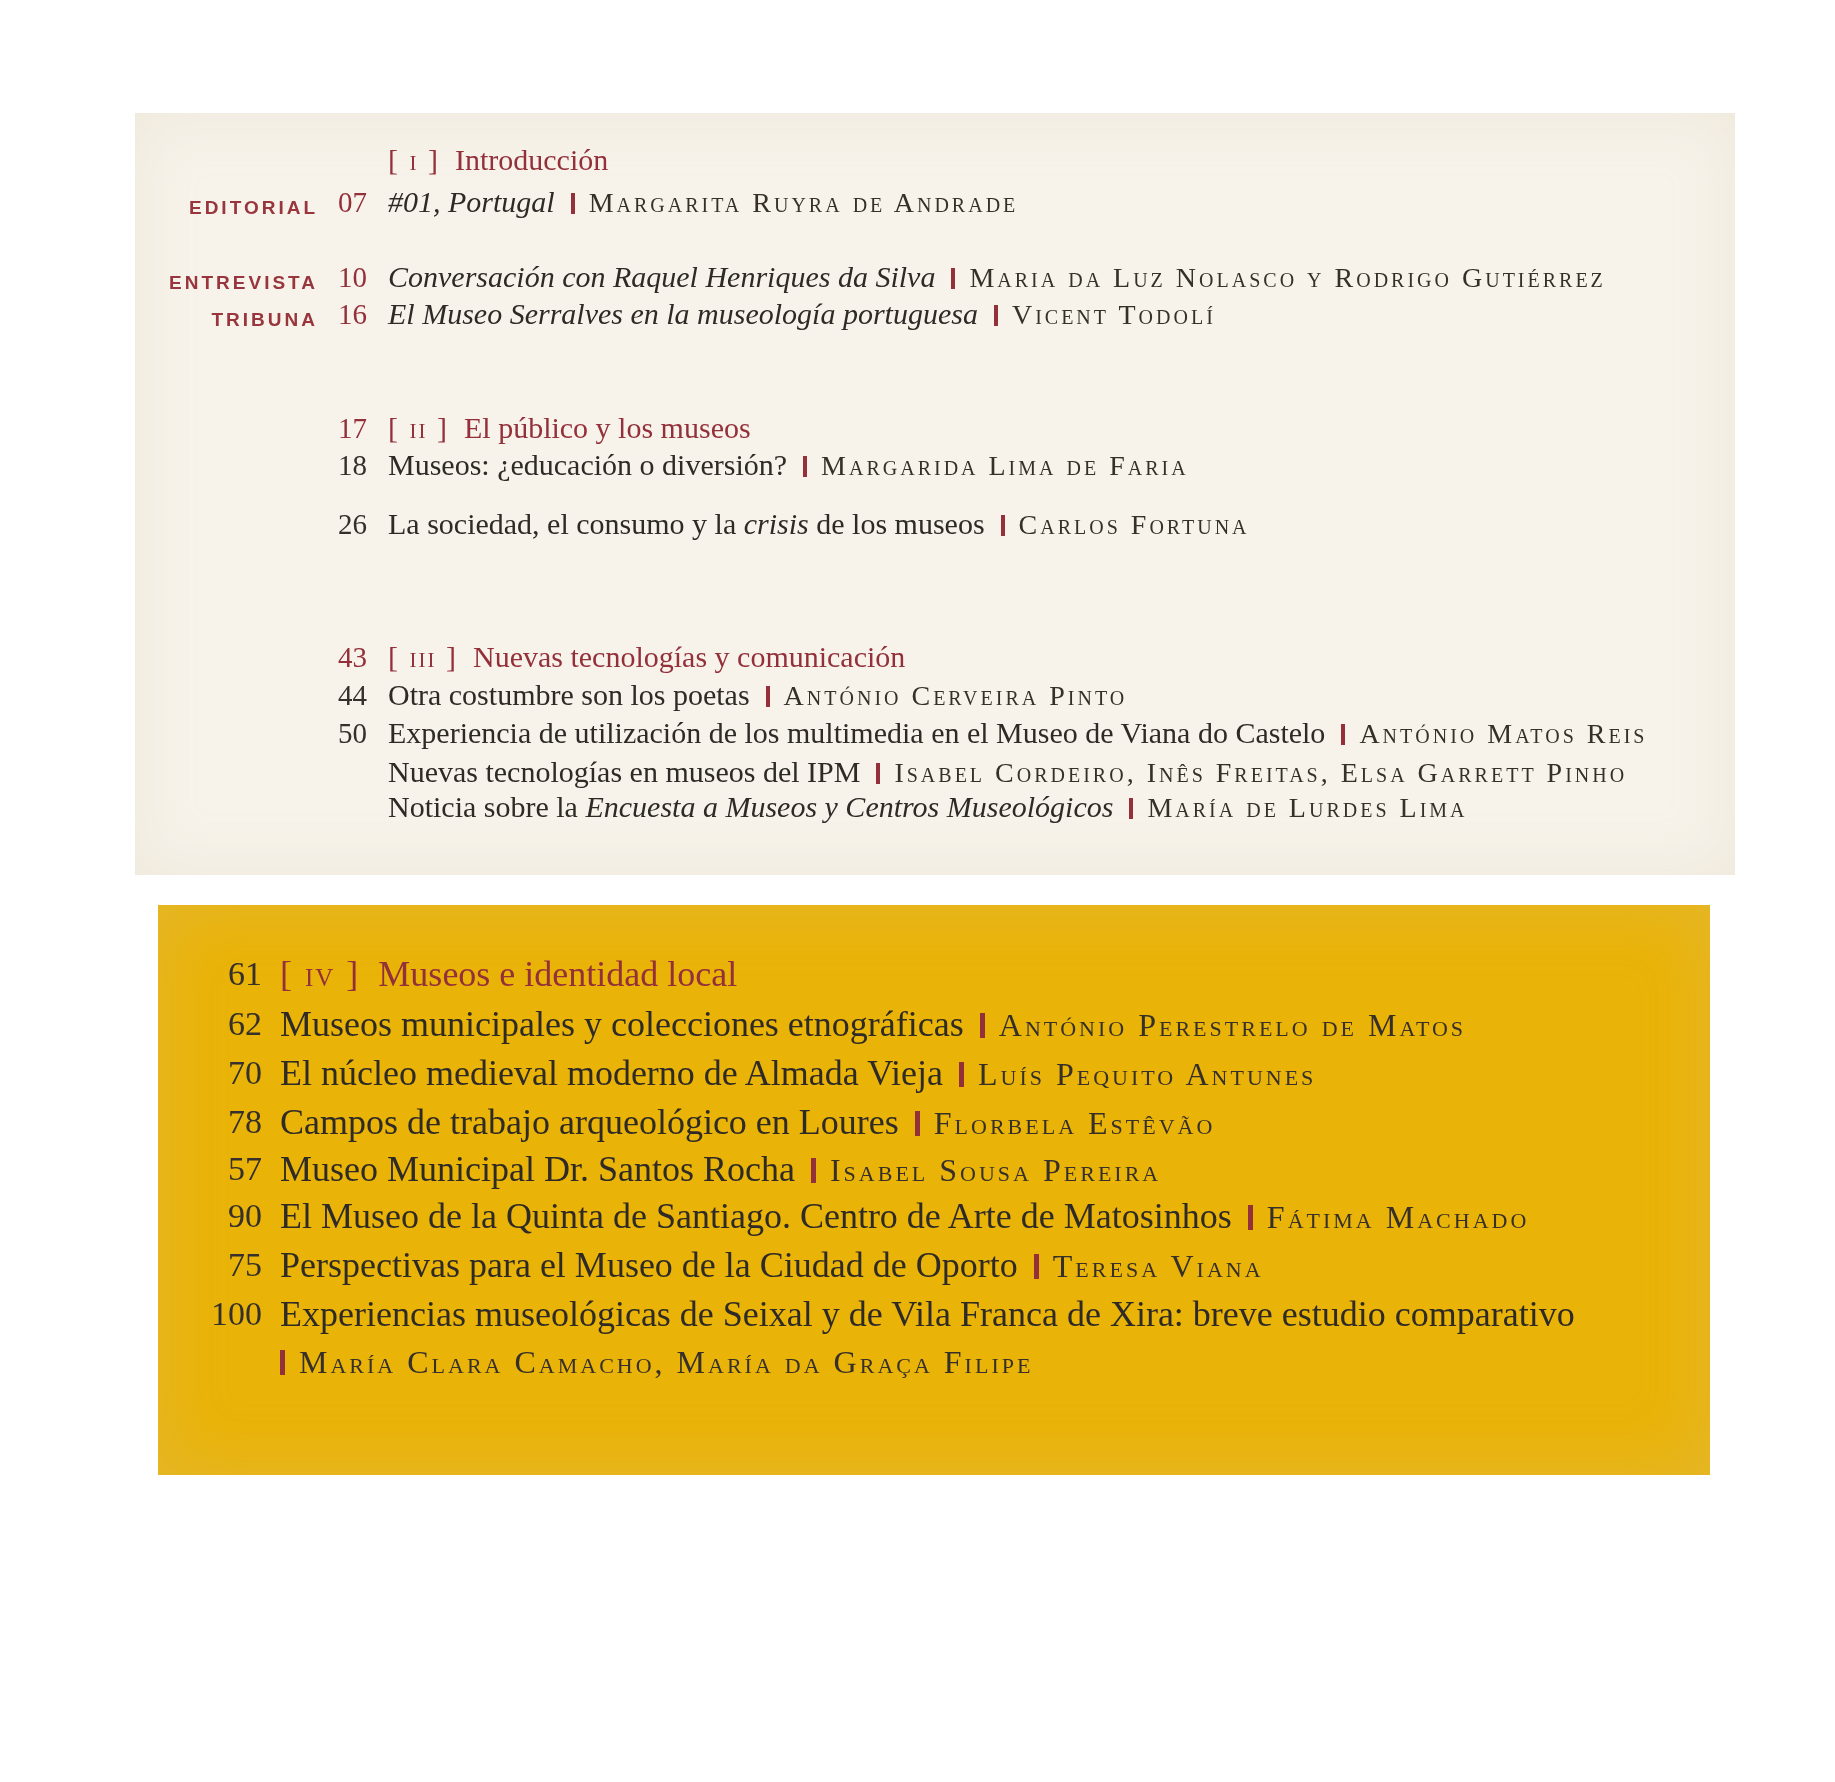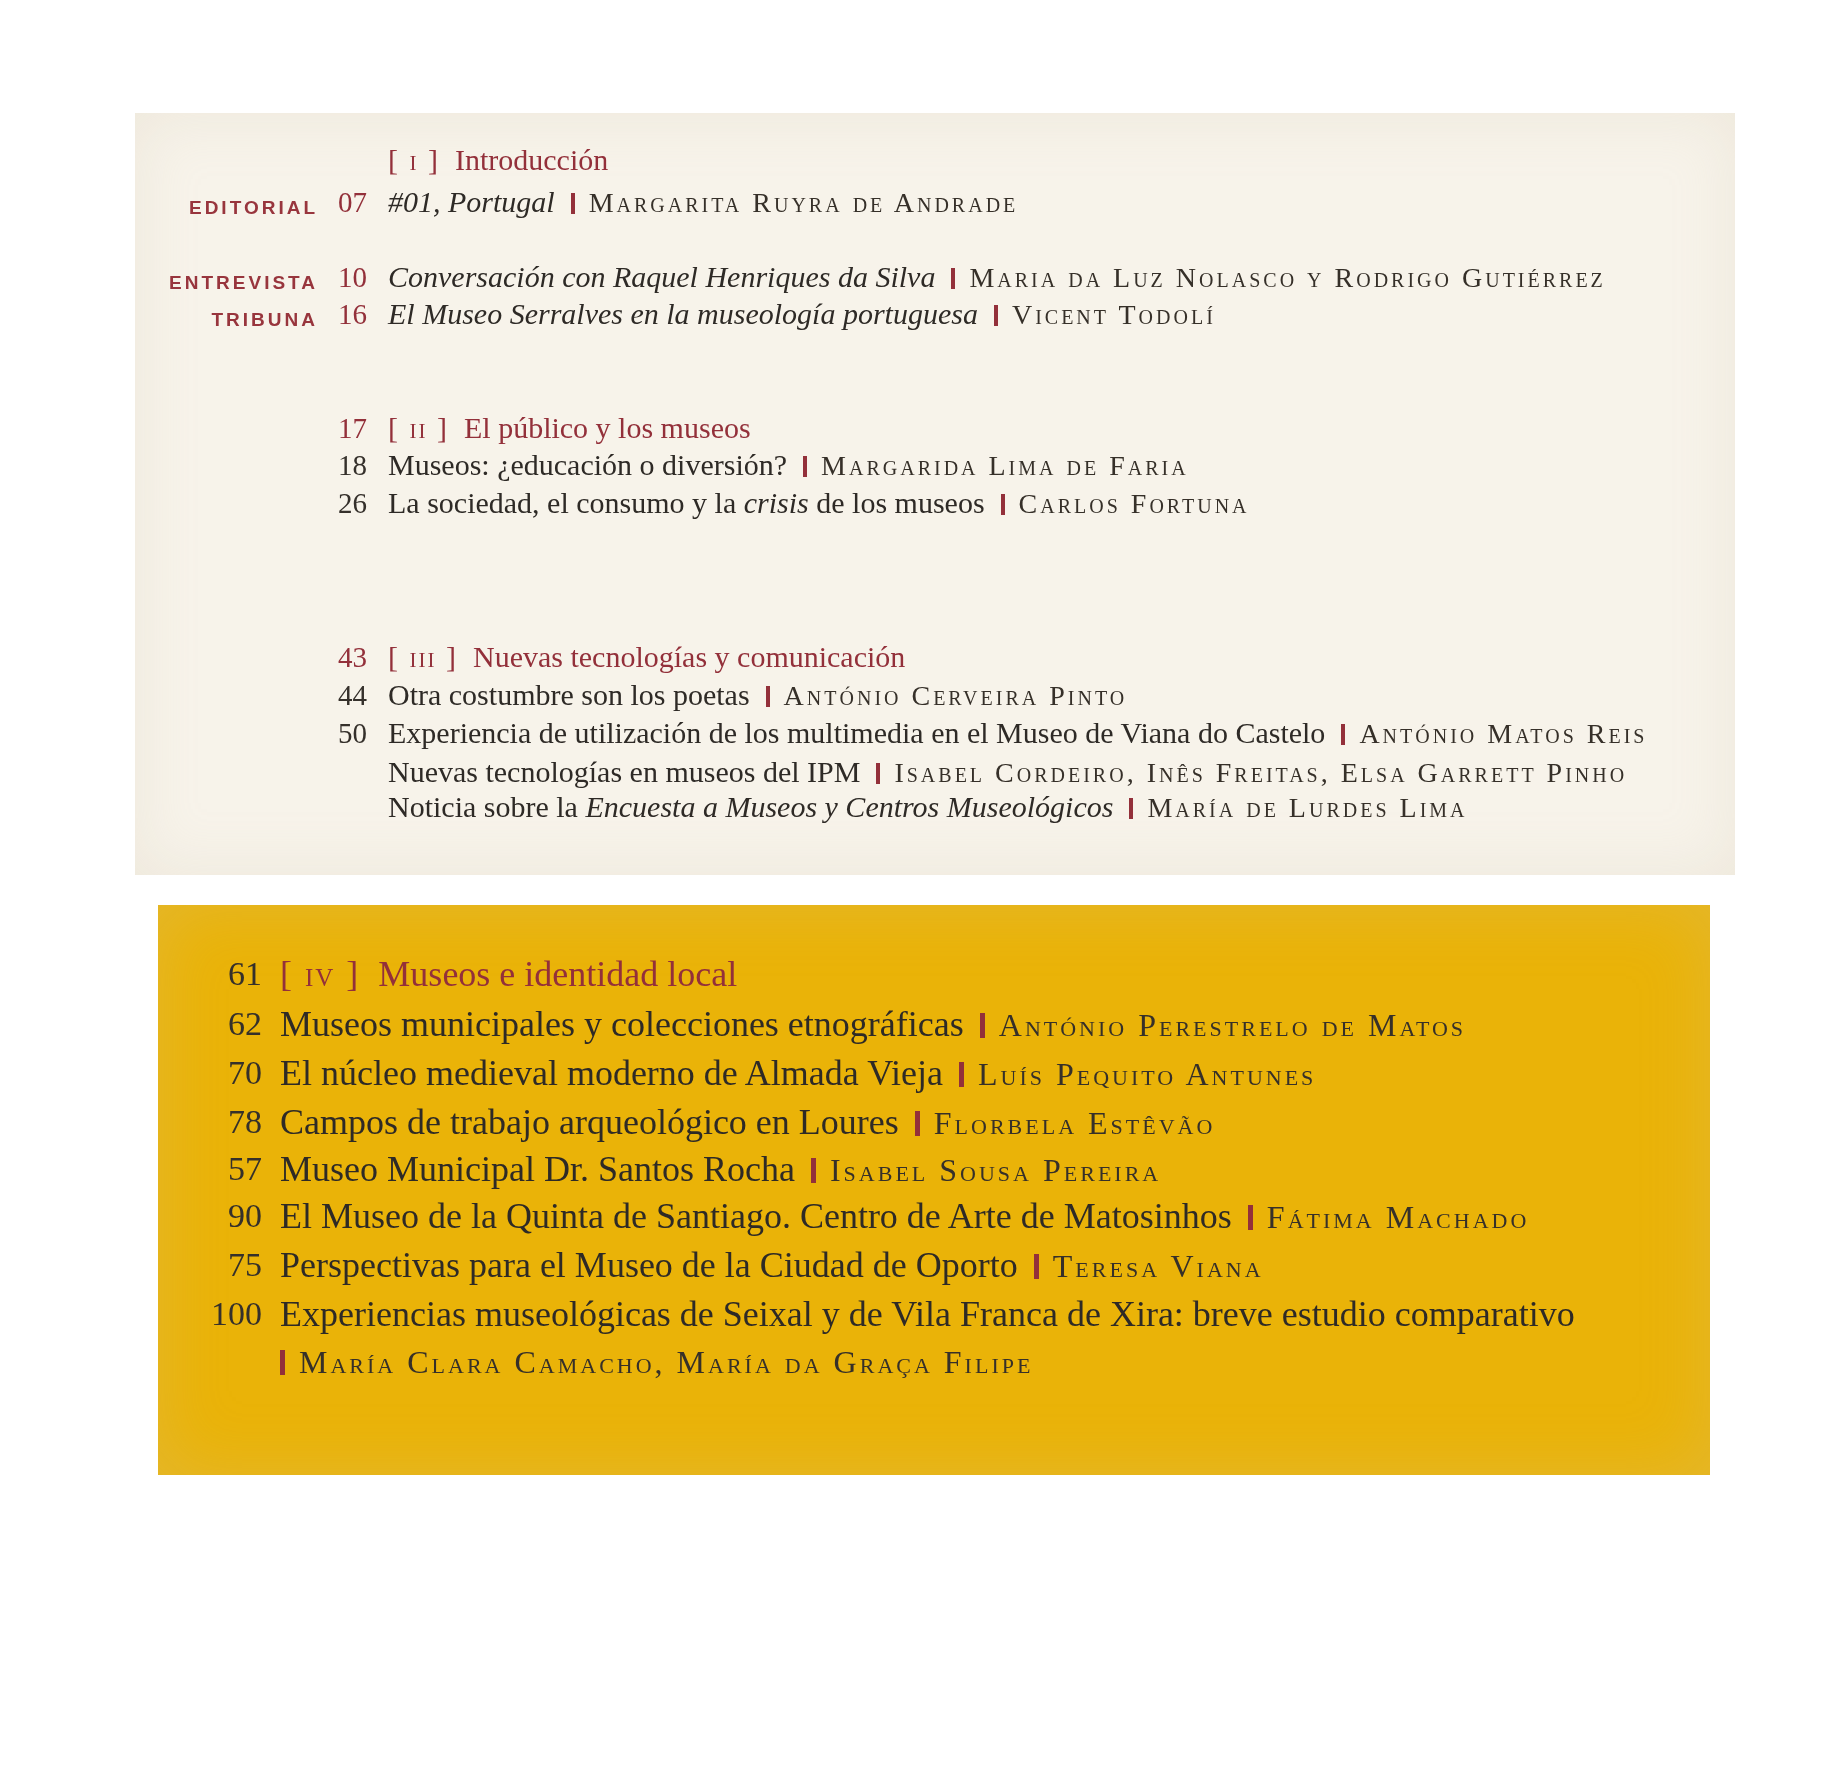--- a/index.html
+++ b/index.html
@@ -63,21 +63,21 @@
     </div>
 
     <div class="row u heading" style="top:296px">
       <span class="num accent">17</span>
       <span class="txt"><span class="bracket">[ ii ]</span>&nbsp;&nbsp;<span>El público y los museos</span></span>
     </div>
     <div class="row u" style="top:333px">
       <span class="num dark">18</span>
       <span class="txt"><span>Museos: ¿educación o diversión?</span><span class="sep"></span><span class="authors">Margarida Lima de Faria</span></span>
     </div>
-    <div class="row u" style="top:371px">
+    <div class="row u" style="top:392px">
       <span class="num dark">26</span>
       <span class="txt"><span><span>La sociedad, el consumo y la </span><span class="it">crisis</span><span> de los museos</span></span><span class="sep"></span><span class="authors">Carlos Fortuna</span></span>
     </div>
 
     <div class="row u heading" style="top:525px">
       <span class="num accent">43</span>
       <span class="txt"><span class="bracket">[ iii ]</span>&nbsp;&nbsp;<span>Nuevas tecnologías y comunicación</span></span>
     </div>
     <div class="row u" style="top:563px">
       <span class="num dark">44</span>

